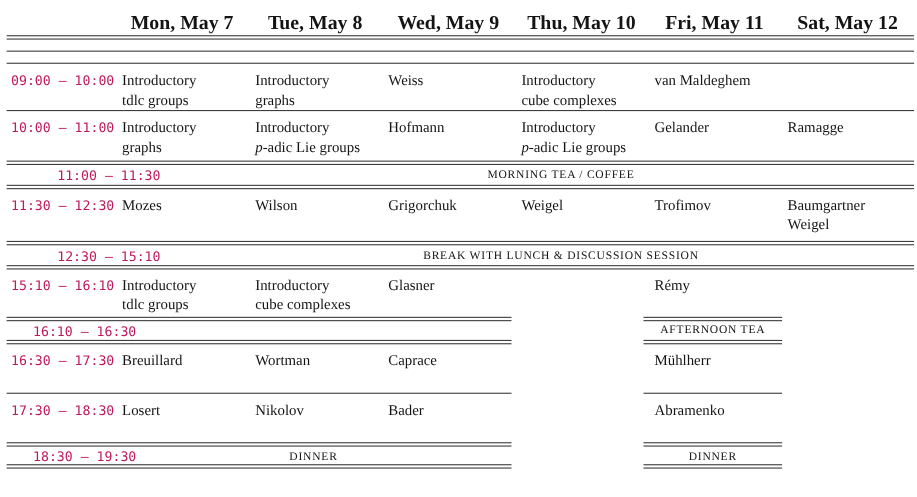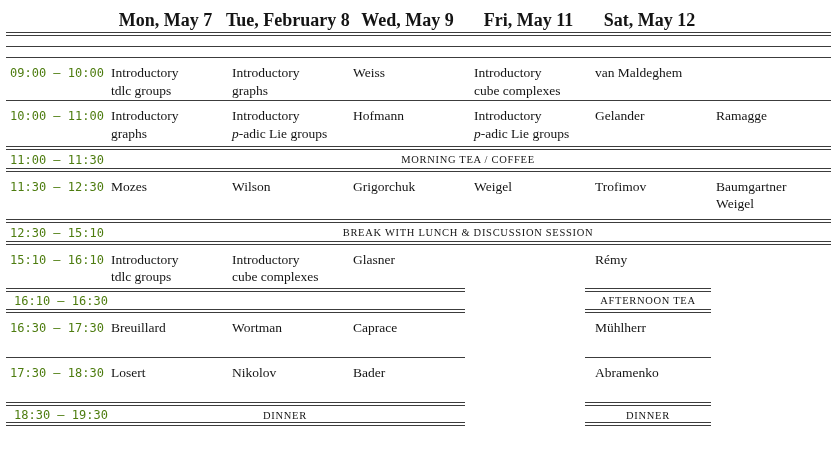--- a/index.html
+++ b/index.html
@@ -6,49 +6,50 @@
   .page{position:relative;width:834px;height:452px;background:#fff;overflow:hidden;
         font-family:"Liberation Serif","DejaVu Serif",serif;color:#141414;}
   .tbl{position:absolute;left:6px;top:0;width:825px;}
   .grid-row{display:grid;grid-template-columns:99px repeat(6,121px);}
   .hdr{height:32px;}
   .hdr .day{text-align:center;font-weight:bold;font-size:18px;padding-top:10px;white-space:nowrap;}
   .rule{height:0;border-top:1px solid #3c3c3c;}
   .rule-d{height:2px;border-top:1px solid #3c3c3c;border-bottom:1px solid #3c3c3c;}
   .spacer-a{height:10px;}
   .spacer-b{height:10px;}
-  .time{font-family:"DejaVu Sans Mono",monospace;font-size:12px;color:#4d7c0f;
+  .time{font-family:"DejaVu Sans Mono",monospace;font-size:12px;color:#be185d;
         padding-left:4px;white-space:nowrap;}
   .sess .time{padding-top:8px;}
   .scell{font-size:13.5px;line-height:17.5px;padding:6px 4px 0 6px;}
-  .banner-row{position:relative;}
+  .banner-row{position:relative;margin-left:42px;}
   .banner-row .time{padding-top:3px;}
   .banner{font-size:10.5px;letter-spacing:0.7px;text-align:center;white-space:nowrap;}
   .banner-full{grid-column:2/8;padding-top:4px;}
   .split-row{position:relative;}
-  .split-row .time{position:absolute;left:4px;top:2px;}
+  .split-row .time{position:absolute;left:20px;top:2px;}
   .left-banner{position:absolute;left:99px;top:3.5px;width:360px;}
   .fri-banner{position:absolute;left:579px;top:3.5px;width:126px;}
   .split{position:relative;}
   .split-s{height:1px;}
   .split-d{height:4px;}
   .segL{position:absolute;left:0;top:0;width:459px;}
   .segF{position:absolute;left:579px;top:0;width:126px;}
   i{font-style:italic;}
 </style>
 </head>
 <body>
 
 <div class="page">
   <div class="tbl" id="tbl">
       <div class="grid-row hdr">
         <div></div>
         <div class="day">Mon, May 7</div>
-        <div class="day">Tue, February 8</div>
+        <div class="day">Tue, May 8</div>
         <div class="day">Wed, May 9</div>
+        <div class="day">Thu, May 10</div>
         <div class="day">Fri, May 11</div>
         <div class="day">Sat, May 12</div>
       </div>
       <div class="rule-d"></div>
       <div class="spacer-a"></div>
       <div class="rule"></div>
       <div class="spacer-b"></div>
       <div class="rule"></div>
       <div class="grid-row sess" style="height: 42px;">
         <div class="time">09:00 – 10:00</div>

